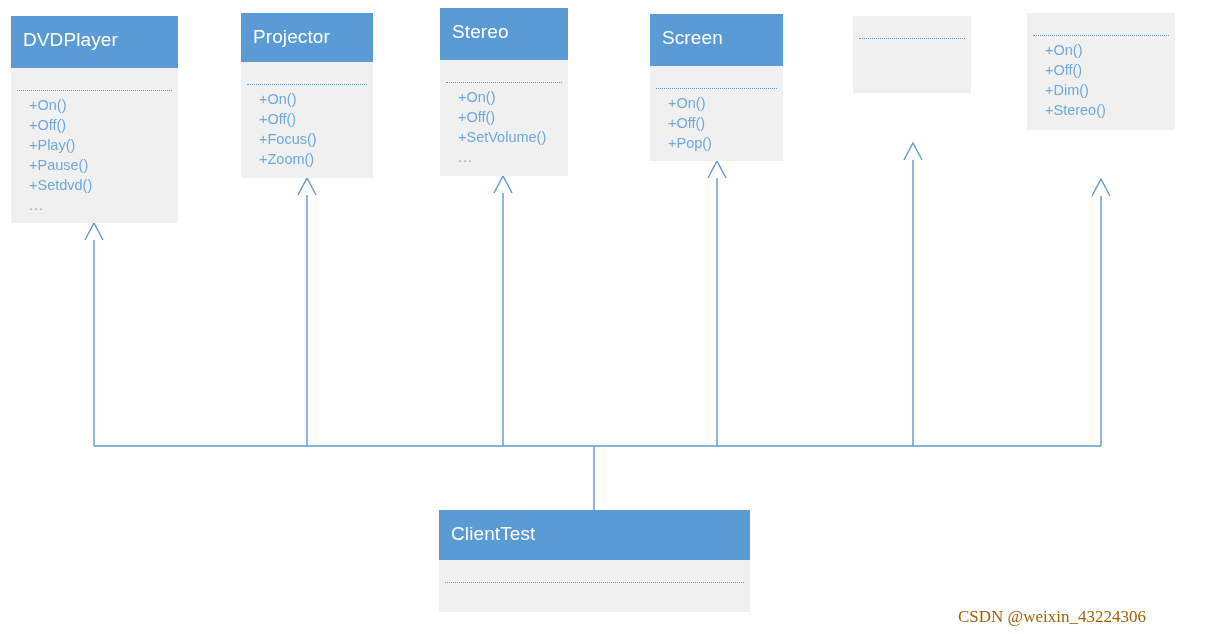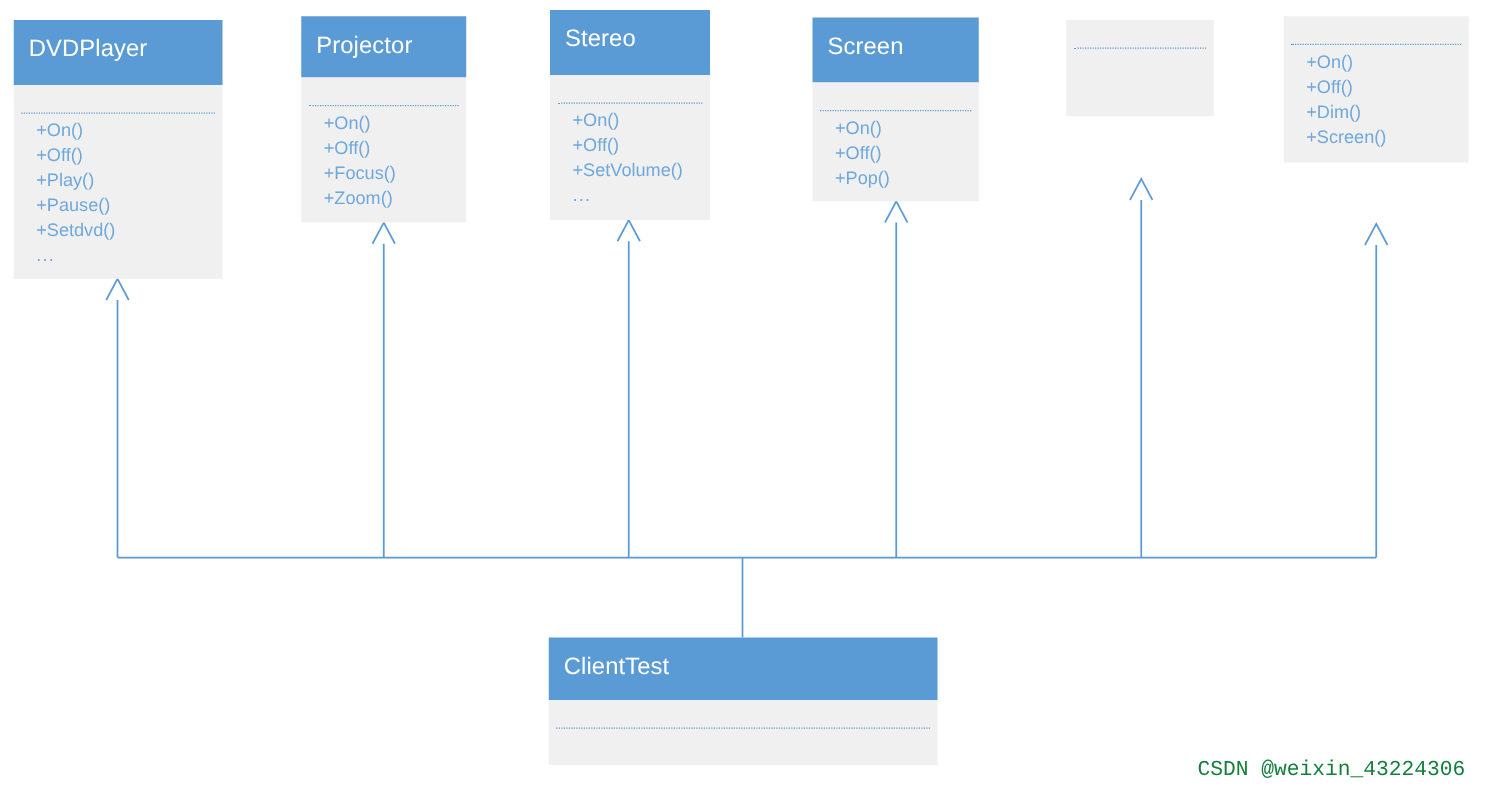--- a/index.html
+++ b/index.html
@@ -60,24 +60,24 @@
   #lines {
     position: absolute;
     left: 0;
     top: 0;
     width: 1206px;
     height: 635px;
     pointer-events: none;
   }
   .watermark {
     position: absolute;
-    color: #15803d;
+    color: #a16207;
     font-size: 17px;
     white-space: nowrap;
-    font-family: Liberation Mono, monospace;
+    font-family: Liberation Serif, serif;
   }
 </style>
 </head>
 <body>
 
 <div id="canvas">
 
   <svg id="lines" viewBox="0 0 1206 635" width="1206" height="635" aria-hidden="true">
       <line x1="94" y1="446" x2="1101" y2="446" stroke="#5B9BD5" stroke-width="1.4"></line>
       <line x1="94" y1="446" x2="94" y2="240" stroke="#5B9BD5" stroke-width="1.4"></line>
@@ -156,21 +156,21 @@
         </div>
       </div>
       <div class="uml-class" style="left: 1027px; top: 13px; width: 148px; height: 166px;">
         <div class="uml-body" style="height: 117px;">
           <div class="uml-attrs"></div>
           <div class="uml-sep"></div>
           <div class="uml-ops">
             <div class="uml-op">+On()</div>
             <div class="uml-op">+Off()</div>
             <div class="uml-op">+Dim()</div>
-            <div class="uml-op">+Screen()</div>
+            <div class="uml-op">+Stereo()</div>
           </div>
         </div>
       </div>
       <div class="uml-class" style="left: 439px; top: 510px; width: 311px; height: 102px;">
         <div class="uml-header" style="height: 50px;">ClientTest</div>
         <div class="uml-body" style="height: 52px;">
           <div class="uml-attrs"></div>
           <div class="uml-sep"></div>
           <div class="uml-ops"></div>
         </div>

